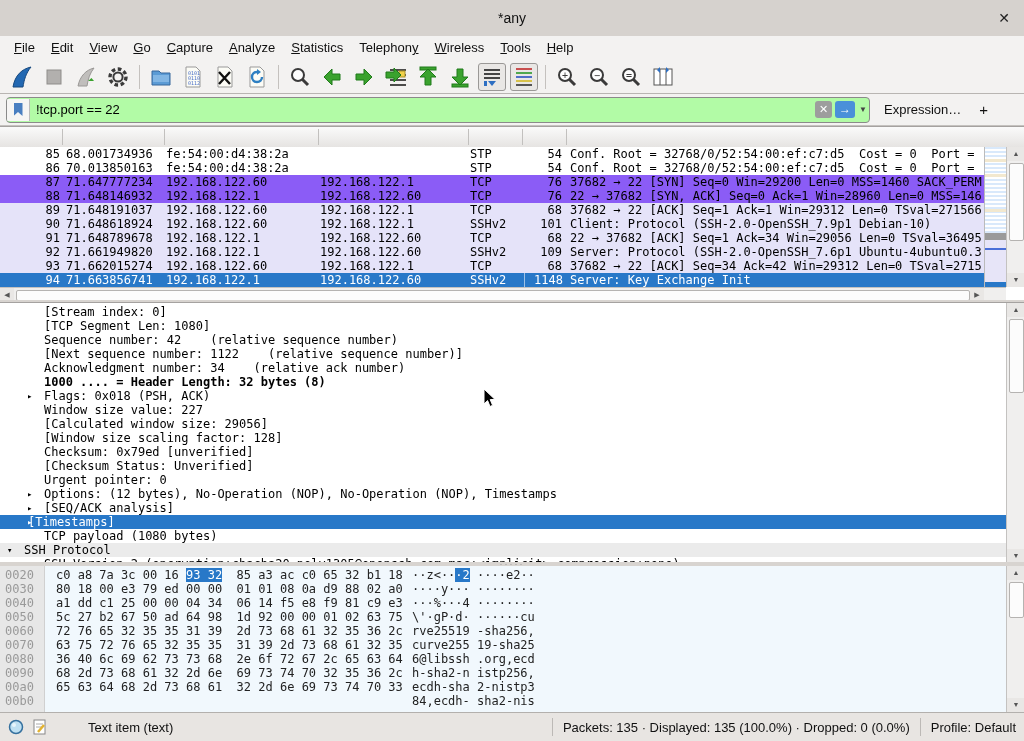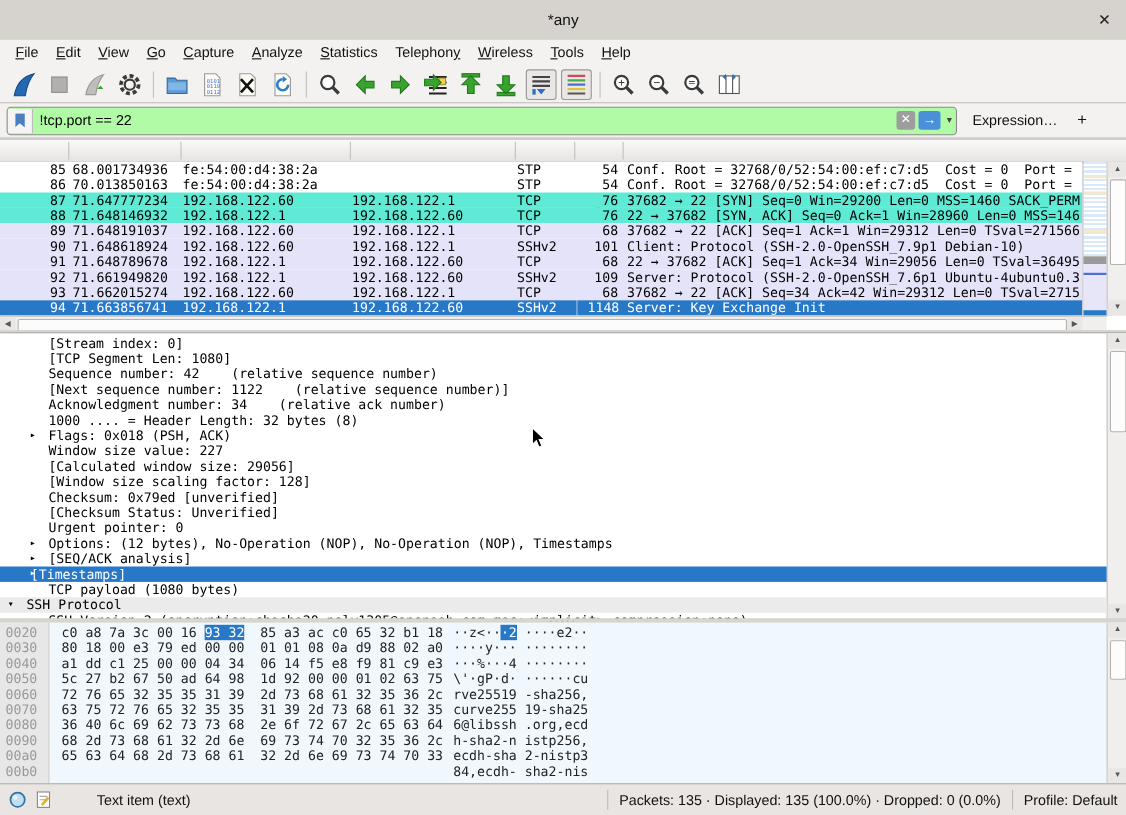--- a/index.html
+++ b/index.html
@@ -32,21 +32,21 @@
   #filter-add{margin-left:18px;font-size:15px;color:#111;}
   
   #packet-list{left:0;top:126px;width:1024px;height:174px;background:#fff;border-top:1px solid #a5a2a0;}
   #pl-header{left:0;top:0;width:1024px;height:20px;background:linear-gradient(#fafafa,#e6e4e2);border-bottom:1px solid #a0a0a0;}
   .hdr-cell{top:0;height:20px;line-height:20px;font-size:10px;color:#000;overflow:hidden;white-space:nowrap;margin-top:48px;}
   .hdr-sep{top:2px;width:1px;height:16px;background:#c2c0be;}
   #pl-rows{left:0;top:20px;width:984px;height:140px;overflow:hidden;}
   .prow{left:0;width:984px;height:14px;font-family:"DejaVu Sans Mono",monospace;font-size:12px;line-height:14px;white-space:pre;color:#000;}
   .prow span{position:absolute;overflow:hidden;white-space:pre;}
   .c-white{background:#fff;}
-  .c-gray{background:#5eead4;}
+  .c-gray{background:#8b5cf6;}
   .c-lavender{background:#e5e3f9;}
   .c-selected{background:#2878c8;color:#fff;}
   .c-selected .len-cell{border-left:1px solid rgba(255,255,255,.55);}
   
   #minimap{left:984px;top:20px;width:22px;height:140px;border-left:1px solid #bbb;background:repeating-linear-gradient(180deg,#d9e9fb 0 2px,#ffffff 2px 4px);}
   .mm-cream{left:0;width:22px;background:#f2e8cf;height:3px;}
   #mm-gray{left:0;top:86px;width:22px;height:7px;background:#9a9a9a;}
   #mm-lav{left:0;top:93px;width:22px;height:42px;background:#e7e5f8;}
   #mm-blueline{left:0;top:101px;width:22px;height:2px;background:#4a6fd8;}
   #mm-sel{left:0;top:135px;width:22px;height:5px;background:#2878c8;}
@@ -364,21 +364,21 @@
   <div class="abs vscroll" style="left:1006px;top:0;height:260px;">
     <div class="abs sb-btn" style="top:0">▲</div>
     <div class="abs sb-thumb" style="top:16px;height:72px;"></div>
     <div class="abs sb-btn" style="top:246px">▼</div>
   </div>
 <div class="abs dline" style="top: 2px;"><span class="arrow" style="left: 27px;"></span><span class="txt" style="left: 44px;">[Stream index: 0]</span></div>
     <div class="abs dline" style="top: 16px;"><span class="arrow" style="left: 27px;"></span><span class="txt" style="left: 44px;">[TCP Segment Len: 1080]</span></div>
     <div class="abs dline" style="top: 30px; text-decoration: underline;"><span class="arrow" style="left: 27px;"></span><span class="txt" style="left: 44px;">Sequence number: 42    (relative sequence number)</span></div>
     <div class="abs dline" style="top: 44px;"><span class="arrow" style="left: 27px;"></span><span class="txt" style="left: 44px;">[Next sequence number: 1122    (relative sequence number)]</span></div>
     <div class="abs dline" style="top: 58px;"><span class="arrow" style="left: 27px;"></span><span class="txt" style="left: 44px;">Acknowledgment number: 34    (relative ack number)</span></div>
-    <div class="abs dline" style="top: 72px;"><span class="arrow" style="left: 27px;"></span><span class="txt" style="left: 44px;">1000 .... = Header Length: 32 bytes (8)</span></div>
+    <div class="abs dline" style="top: 72px;"><span class="arrow" style="left: 27px;"></span><span class="txt" style="left: 44px; font-weight: bold;">1000 .... = Header Length: 32 bytes (8)</span></div>
     <div class="abs dline" style="top: 86px;"><span class="arrow" style="left: 27px;">▸</span><span class="txt" style="left: 44px;">Flags: 0x018 (PSH, ACK)</span></div>
     <div class="abs dline" style="top: 100px;"><span class="arrow" style="left: 27px;"></span><span class="txt" style="left: 44px;">Window size value: 227</span></div>
     <div class="abs dline" style="top: 114px; padding-left: 24px;"><span class="arrow" style="left: 27px;"></span><span class="txt" style="left: 44px;">[Calculated window size: 29056]</span></div>
     <div class="abs dline" style="top: 128px;"><span class="arrow" style="left: 27px;"></span><span class="txt" style="left: 44px;">[Window size scaling factor: 128]</span></div>
     <div class="abs dline" style="top: 142px;"><span class="arrow" style="left: 27px;"></span><span class="txt" style="left: 44px;">Checksum: 0x79ed [unverified]</span></div>
     <div class="abs dline" style="top: 156px;"><span class="arrow" style="left: 27px;"></span><span class="txt" style="left: 44px;">[Checksum Status: Unverified]</span></div>
     <div class="abs dline" style="top: 170px;"><span class="arrow" style="left: 27px;"></span><span class="txt" style="left: 44px;">Urgent pointer: 0</span></div>
     <div class="abs dline" style="top: 184px;"><span class="arrow" style="left: 27px;">▸</span><span class="txt" style="left: 44px;">Options: (12 bytes), No-Operation (NOP), No-Operation (NOP), Timestamps</span></div>
     <div class="abs dline" style="top: 198px;"><span class="arrow" style="left: 27px;">▸</span><span class="txt" style="left: 44px;">[SEQ/ACK analysis]</span></div>
     <div class="abs dline d-selected" style="top: 212px;"><span class="arrow" style="left: 27px;">▸</span><span class="txt" style="left: 28px;">[Timestamps]</span></div>

